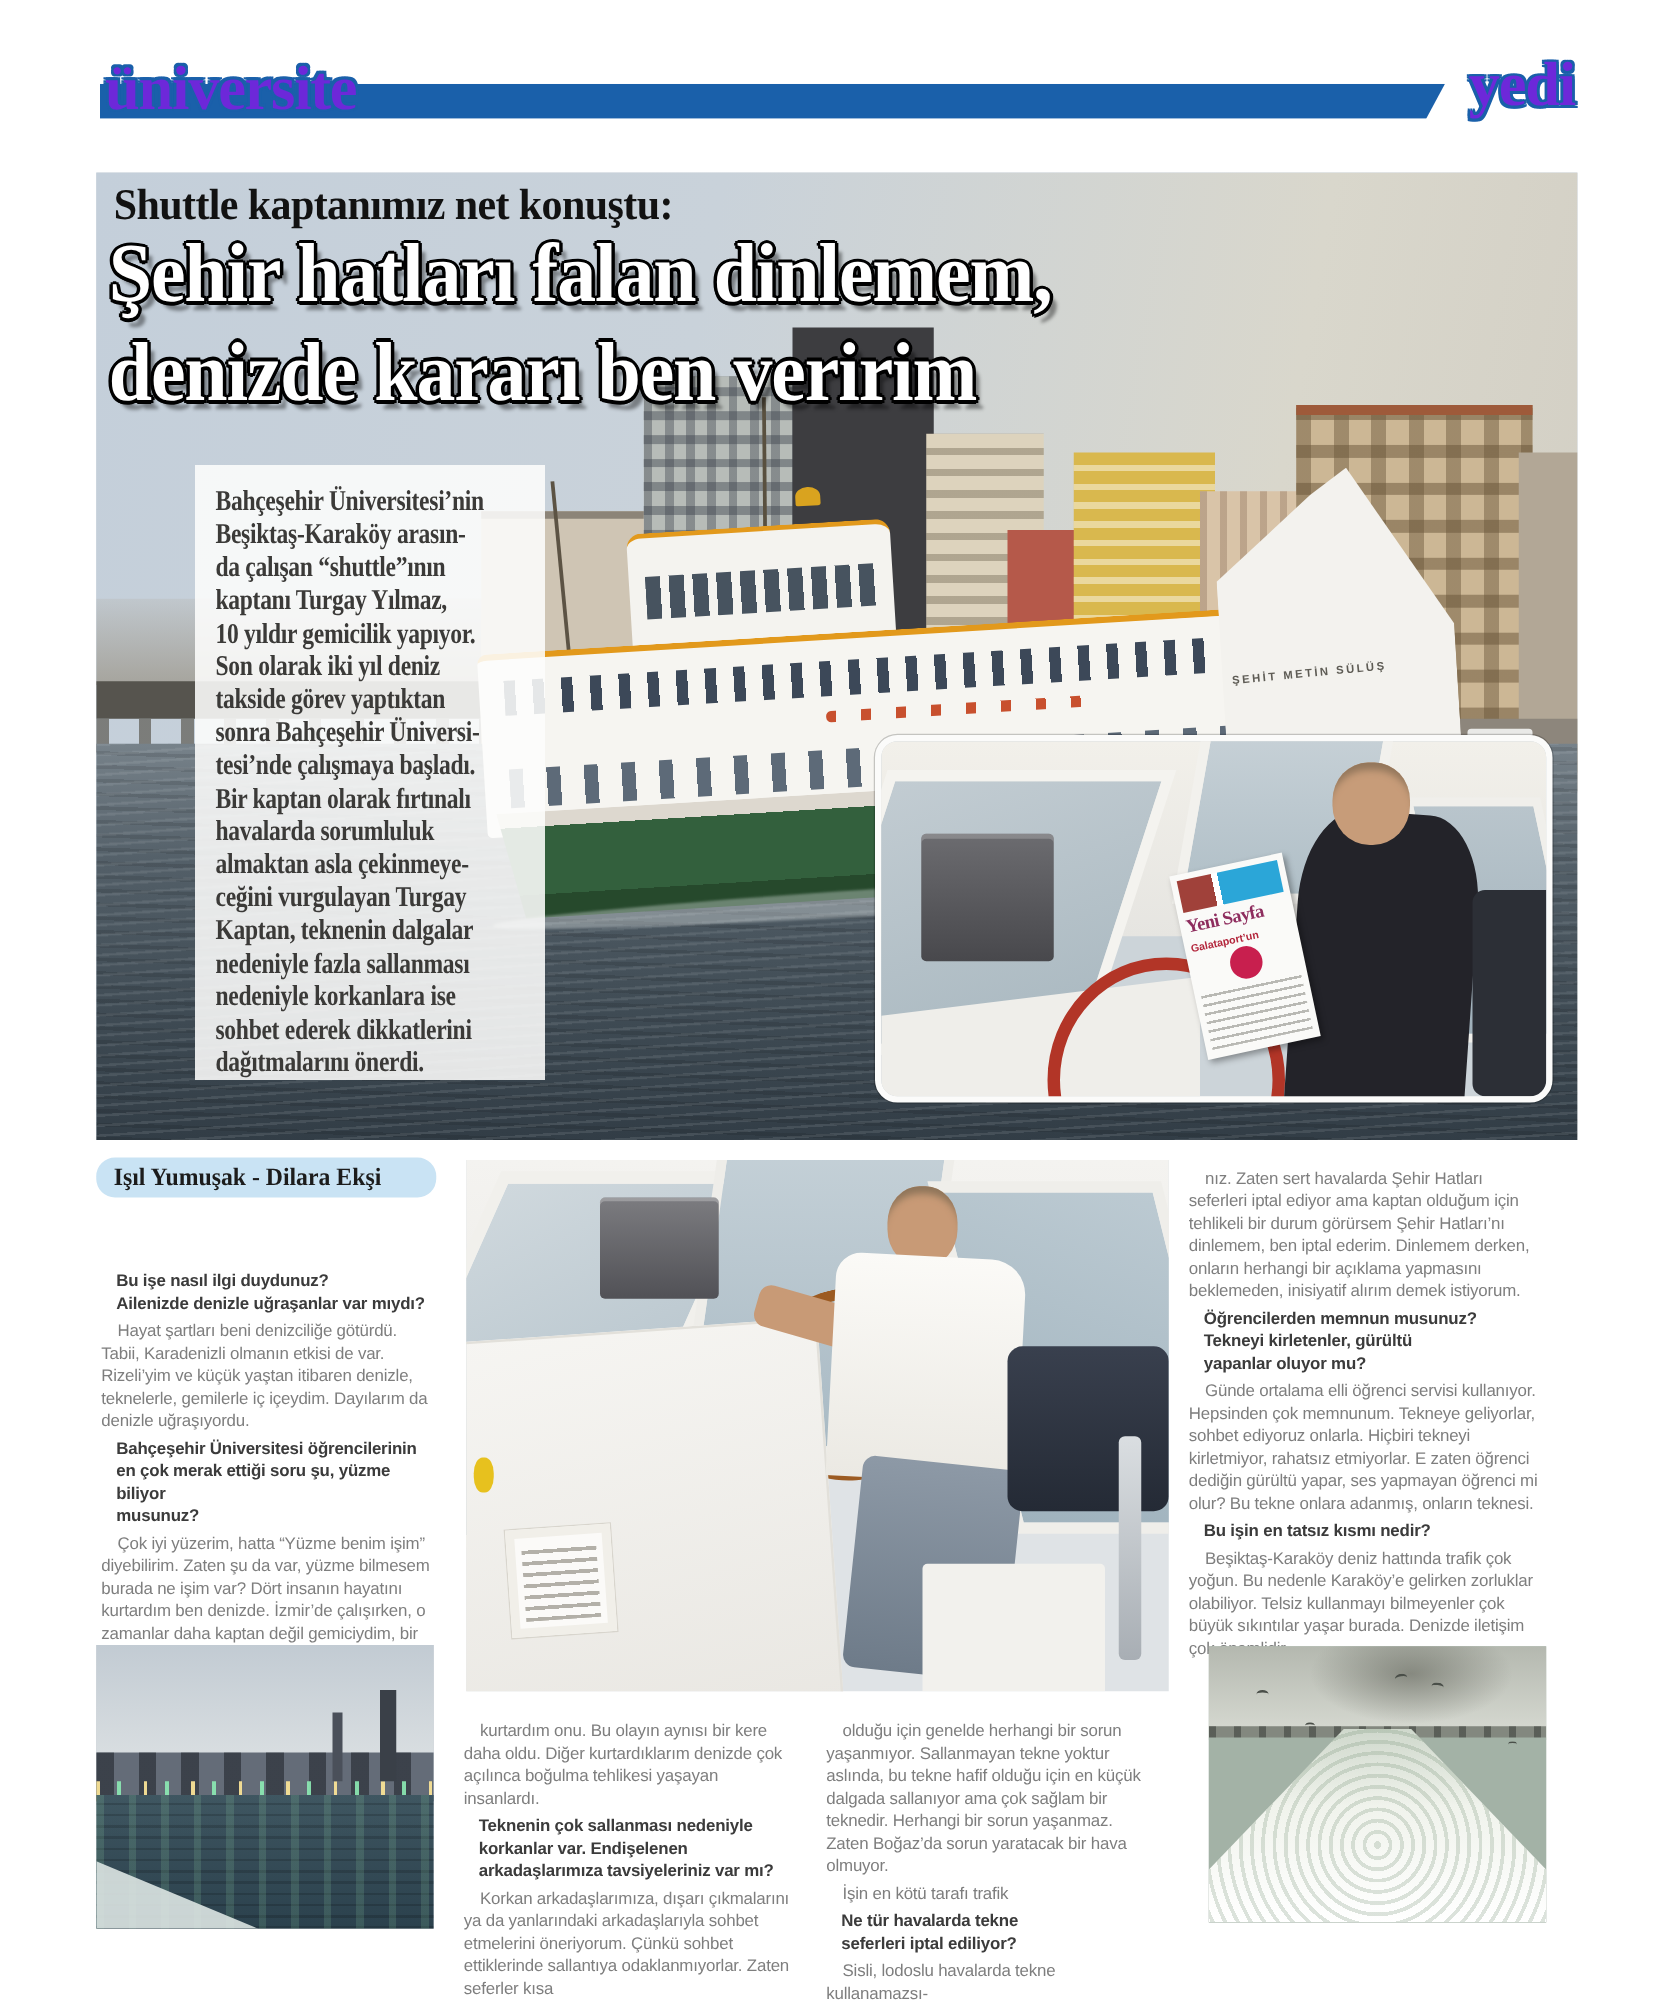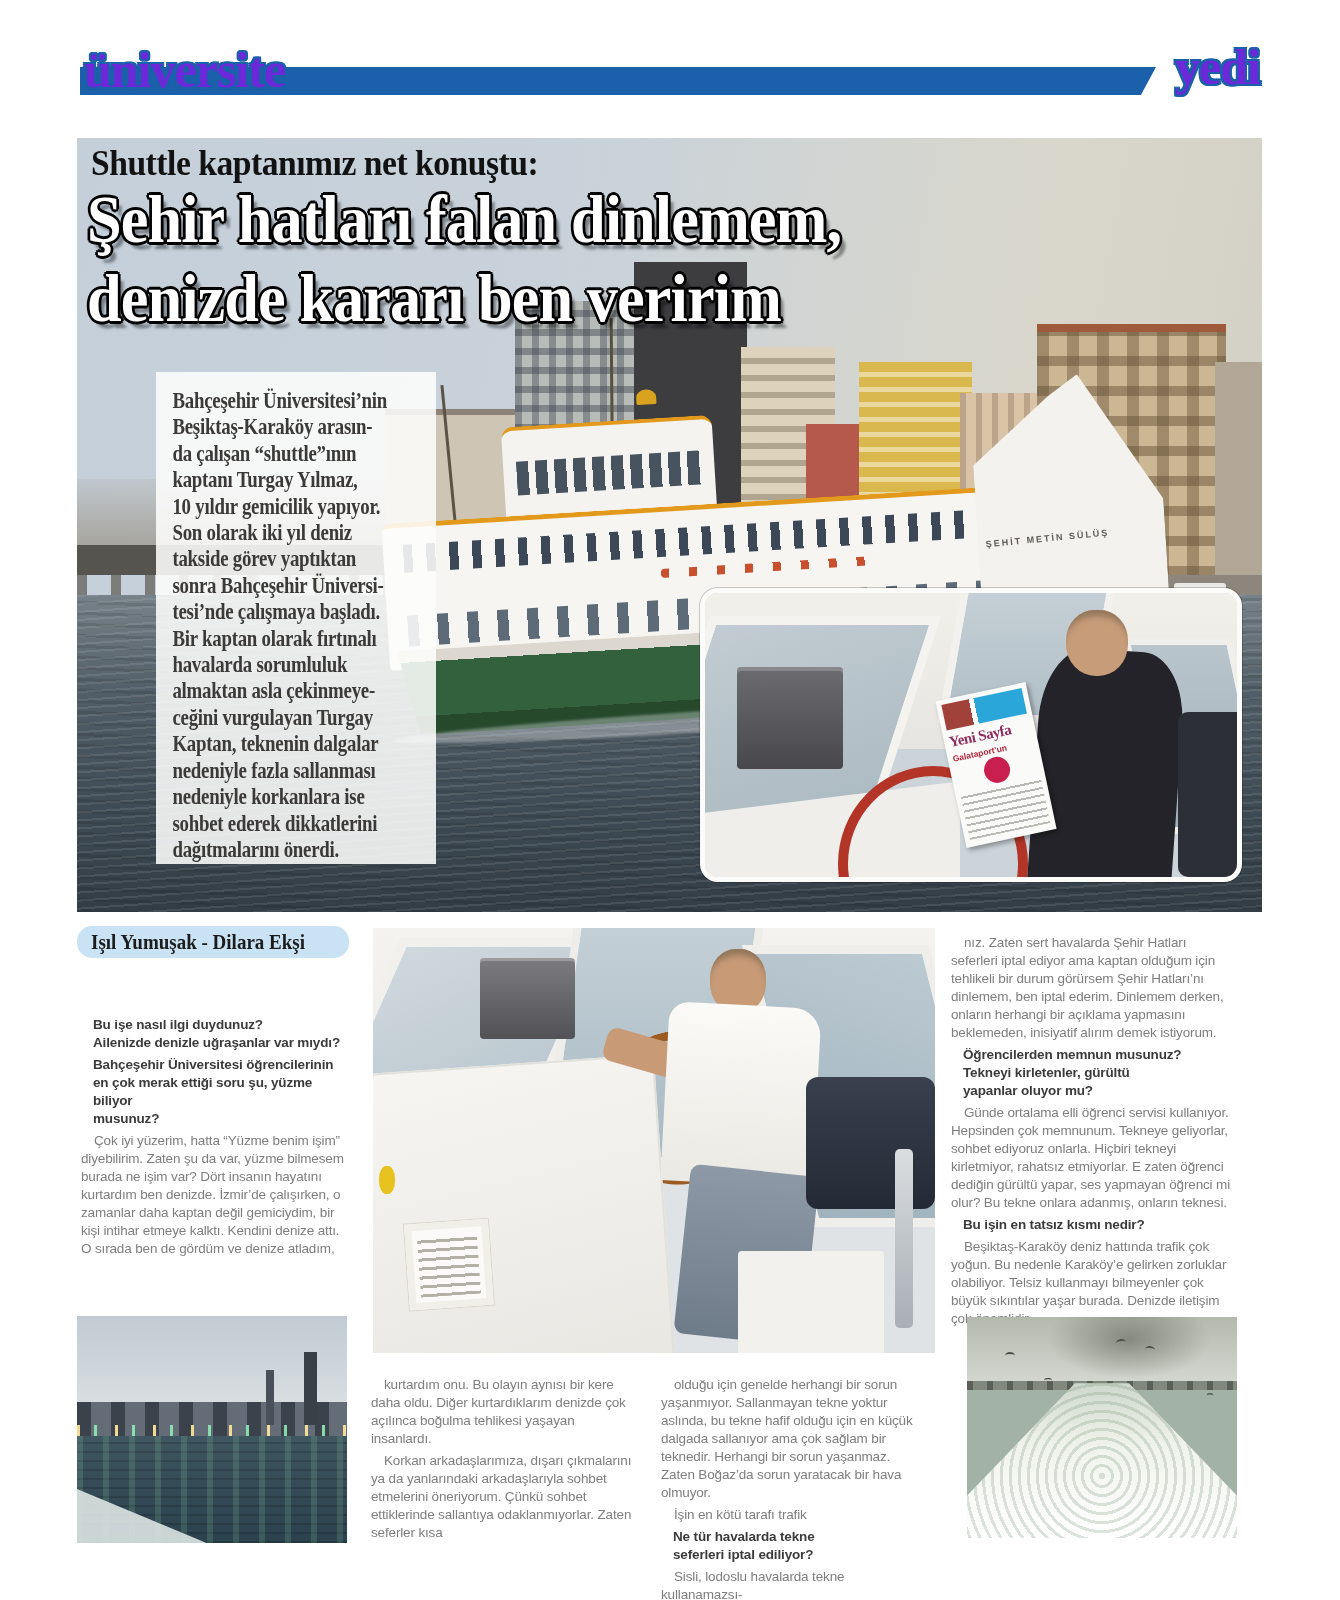--- a/index.html
+++ b/index.html
@@ -301,27 +301,31 @@
     </div>
   </section>
 
   <div class="byline-box">
     <span class="byline-authors">Işıl Yumuşak - Dilara Ekşi</span>
   </div>
 
   <div class="col col-1">
       <p class="para q">Bu işe nasıl ilgi duydunuz?
 Ailenizde denizle uğraşanlar var mıydı?</p>
+      <p class="para a">Hayat şartları beni denizciliğe götürdü. Tabii, Karadenizli olmanın etkisi de var. Rizeli’yim ve küçük yaştan itibaren denizle, teknelerle, gemilerle iç içeydim. Dayılarım da denizle uğraşıyordu.</p>
       <p class="para q">Bahçeşehir Üniversitesi öğrencilerinin
 en çok merak ettiği soru şu, yüzme biliyor
 musunuz?</p>
       <p class="para a">Çok iyi yüzerim, hatta “Yüzme benim işim” diyebilirim. Zaten şu da var, yüzme bilmesem burada ne işim var? Dört insanın hayatını kurtardım ben denizde. İzmir’de çalışırken, o zamanlar daha kaptan değil gemiciydim, bir kişi intihar etmeye kalktı. Kendini denize attı. O sırada ben de gördüm ve denize atladım,</p>
     </div>
   <div class="col col-2">
       <p class="para a">kurtardım onu. Bu olayın aynısı bir kere daha oldu. Diğer kurtardıklarım denizde çok açılınca boğulma tehlikesi yaşayan insanlardı.</p>
+      <p class="para q">Teknenin çok sallanması nedeniyle
+korkanlar var. Endişelenen
+arkadaşlarımıza tavsiyeleriniz var mı?</p>
       <p class="para a">Korkan arkadaşlarımıza, dışarı çıkmalarını ya da yanlarındaki arkadaşlarıyla sohbet etmelerini öneriyorum. Çünkü sohbet ettiklerinde sallantıya odaklanmıyorlar. Zaten seferler kısa</p>
     </div>
   <div class="col col-3">
       <p class="para a">olduğu için genelde herhangi bir sorun yaşanmıyor. Sallanmayan tekne yoktur aslında, bu tekne hafif olduğu için en küçük dalgada sallanıyor ama çok sağlam bir teknedir. Herhangi bir sorun yaşanmaz. Zaten Boğaz’da sorun yaratacak bir hava olmuyor.</p>
       <p class="para a">İşin en kötü tarafı trafik</p>
       <p class="para q">Ne tür havalarda tekne
 seferleri iptal ediliyor?</p>
       <p class="para a">Sisli, lodoslu havalarda tekne kullanamazsı-</p>
     </div>
   <div class="col col-4">

